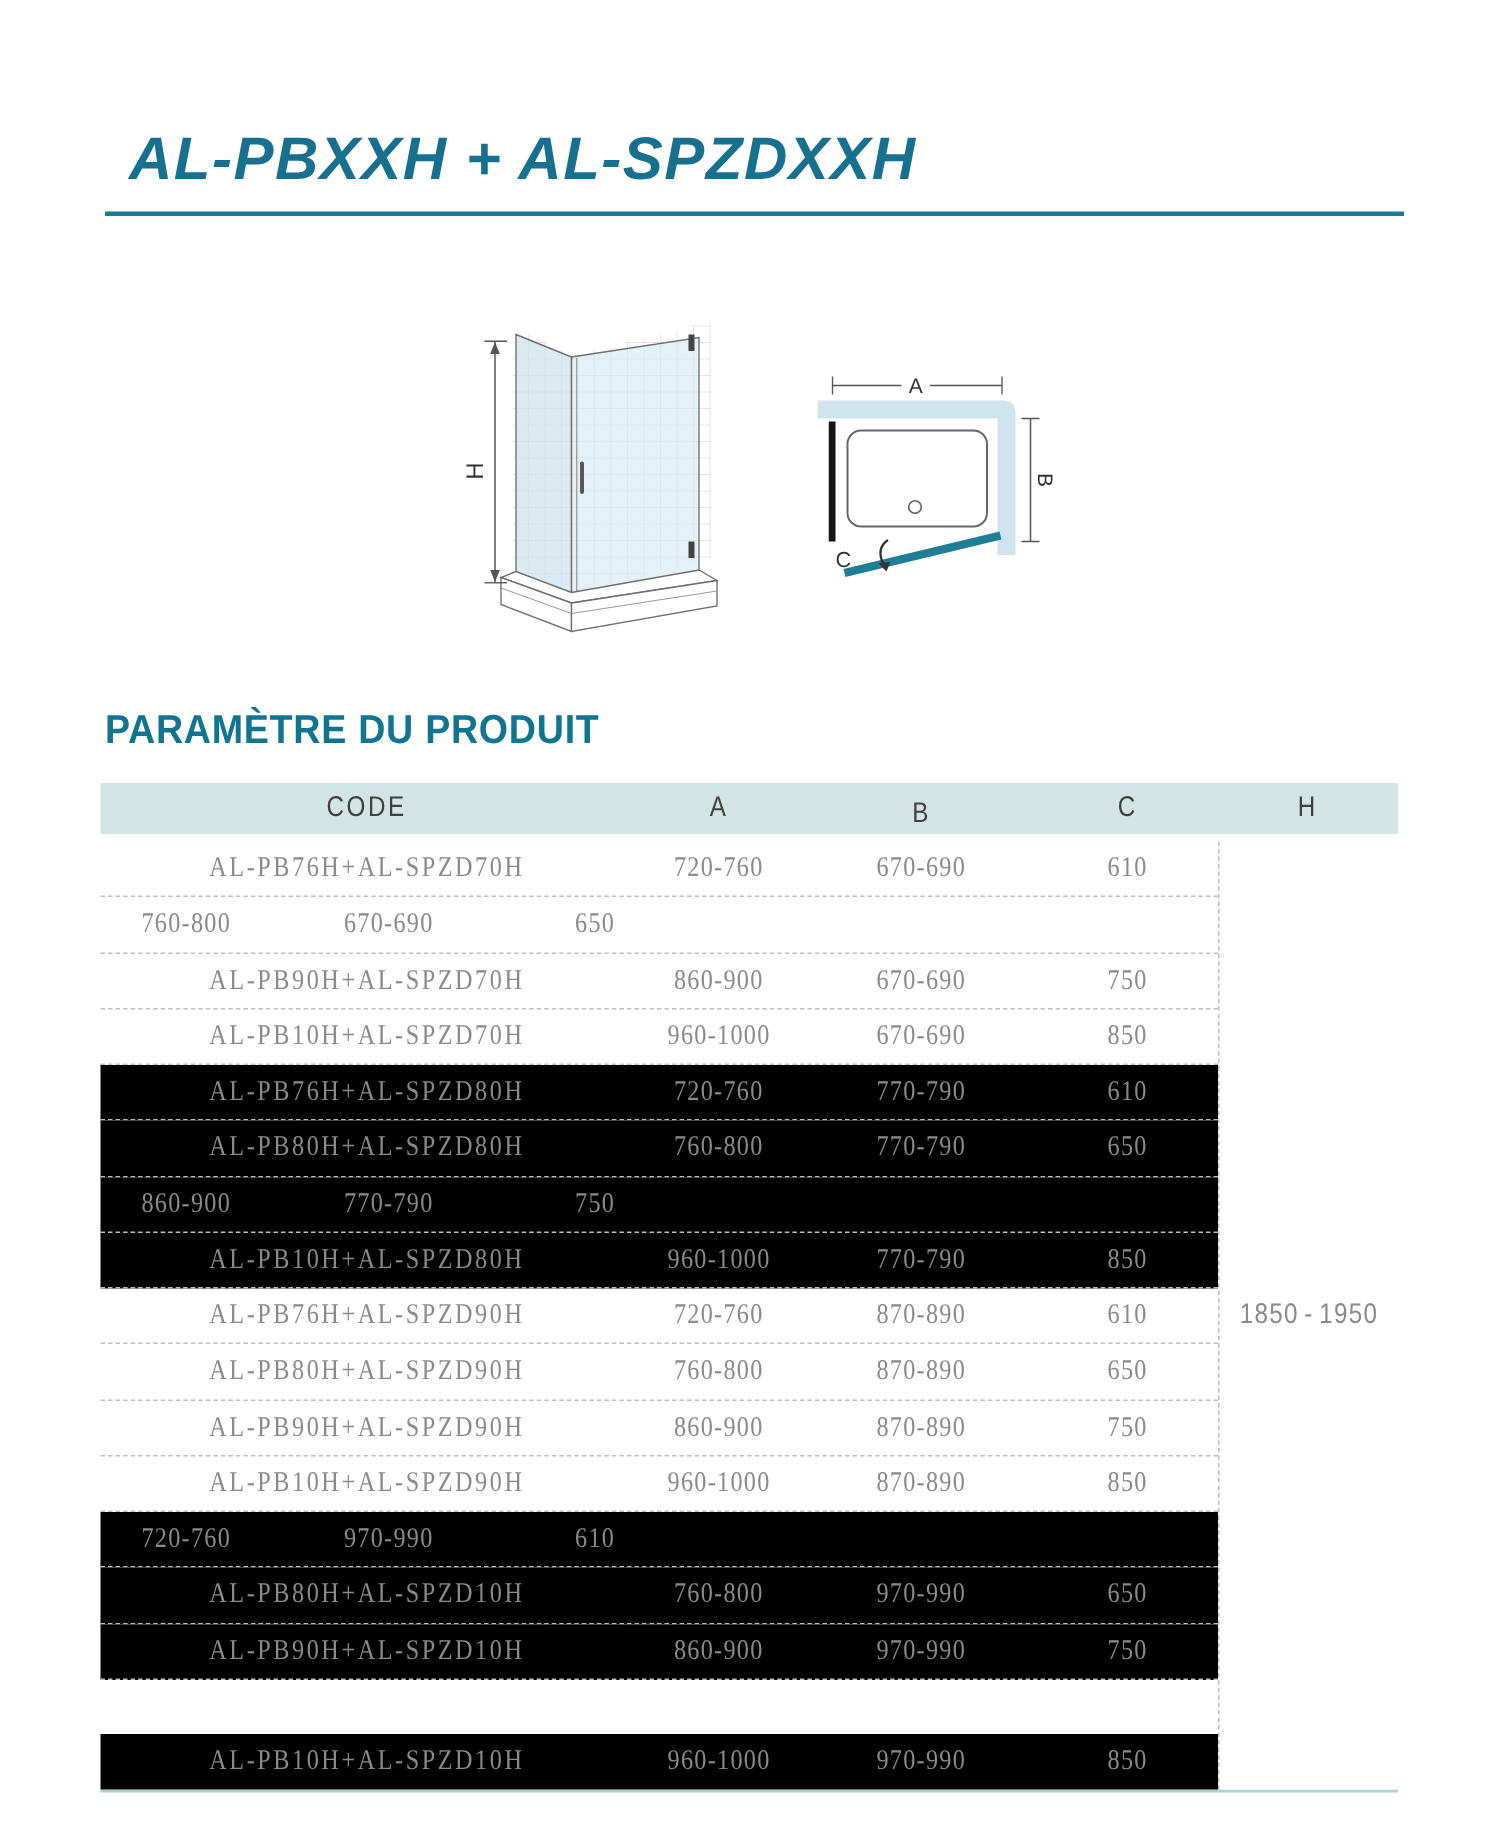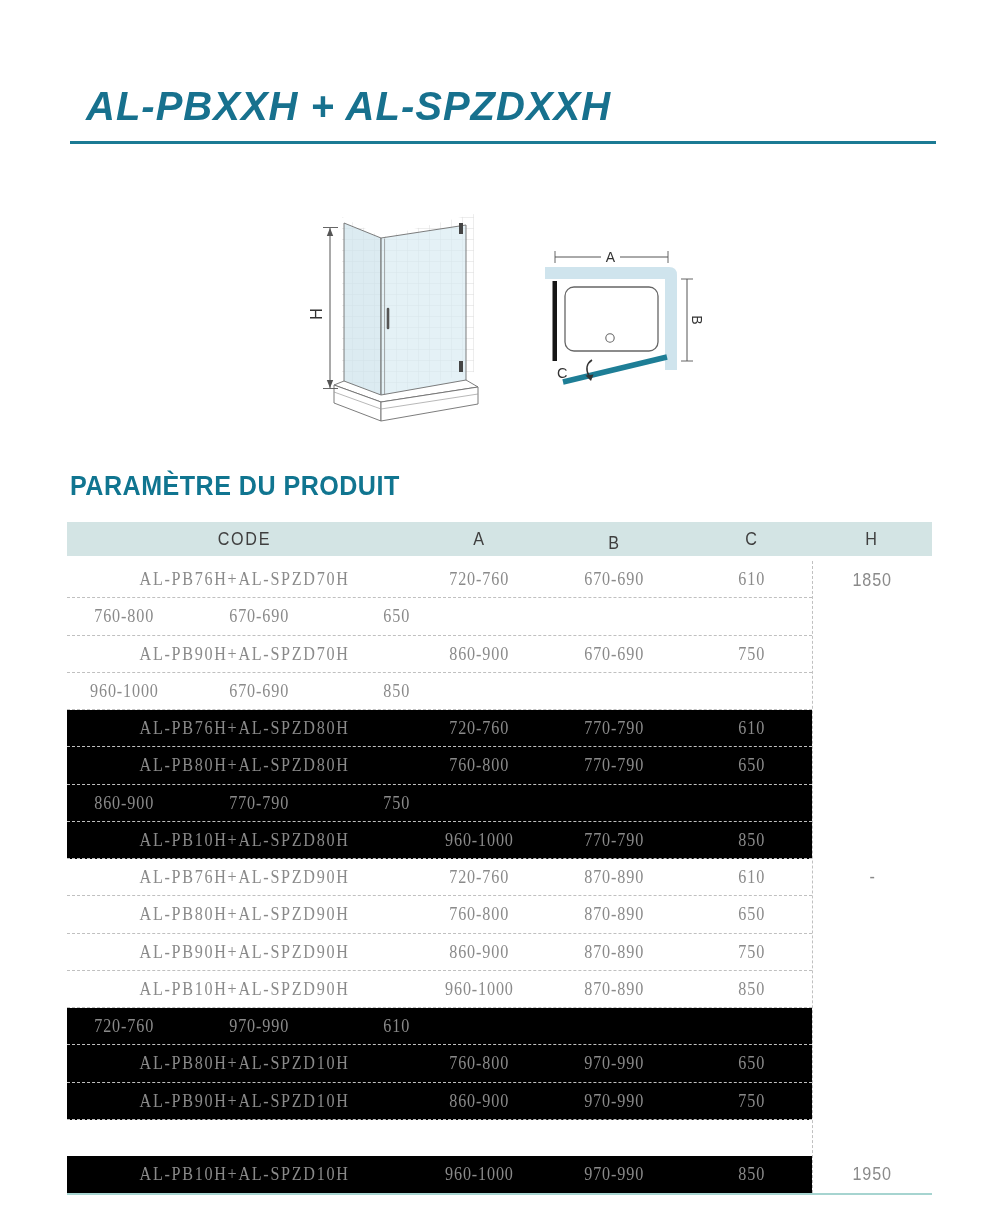--- a/index.html
+++ b/index.html
@@ -40,21 +40,21 @@
   .cell.b{width:155px;}
   .cell.c{width:120px;}
   .cell.h{width:120px;}
 
   .cond{display:inline-block;transform:scaleX(0.85);transform-origin:center;
         white-space:nowrap;font-size:19px;color:#8A8A8A;letter-spacing:1px;}
   .cell.code .cond{letter-spacing:2px;}
 
   .hcol{position:absolute;top:0;right:0;bottom:0;width:119px;
         border-left:1px dashed #C0C0C0;background:#ffffff;
-        display:flex;flex-direction:column;justify-content:space-between;align-items:center;}
+        display:flex;flex-direction:row;justify-content:center;align-items:center;}
   .hval{font-size:19px;color:#8A8A8A;line-height:38px;letter-spacing:1px;
         transform:scaleX(0.85);}
 
   .tbottom{height:2px;background:#A6D4D0;}
 
   svg text{font-family:"Liberation Sans",sans-serif;}
 </style>
 </head>
 <body>
 
@@ -157,20 +157,21 @@
     <div class="cell b"><span class="cond">670-690</span></div>
     <div class="cell c"><span class="cond">650</span></div>
   </div>
           <div class="trow">
     <div class="cell code"><span class="cond">AL-PB90H+AL-SPZD70H</span></div>
     <div class="cell a"><span class="cond">860-900</span></div>
     <div class="cell b"><span class="cond">670-690</span></div>
     <div class="cell c"><span class="cond">750</span></div>
   </div>
           <div class="trow">
+    <div class="cell code"><span class="cond">AL-PB10H+AL-SPZD70H</span></div>
     <div class="cell a"><span class="cond">960-1000</span></div>
     <div class="cell b"><span class="cond">670-690</span></div>
     <div class="cell c"><span class="cond">850</span></div>
   </div>
           <div class="trow alt">
     <div class="cell code"><span class="cond">AL-PB76H+AL-SPZD80H</span></div>
     <div class="cell a"><span class="cond">720-760</span></div>
     <div class="cell b"><span class="cond">770-790</span></div>
     <div class="cell c"><span class="cond">610</span></div>
   </div>

